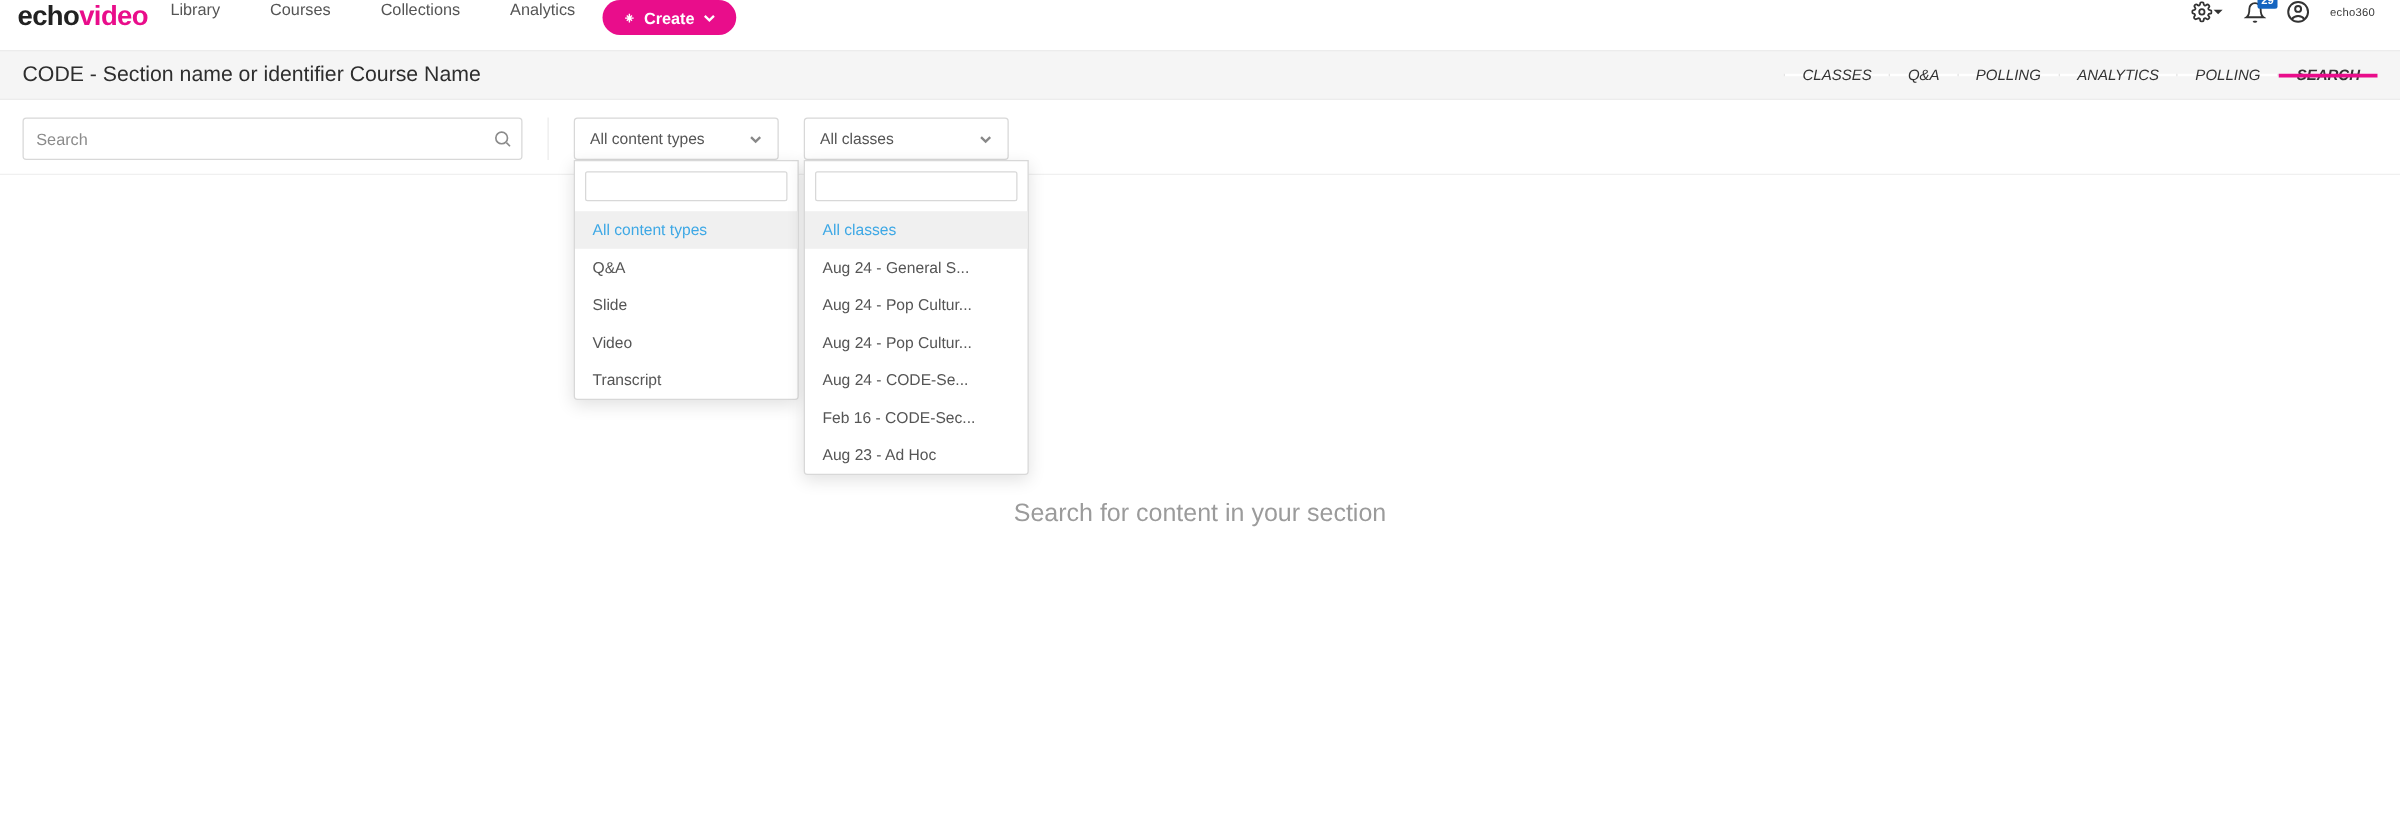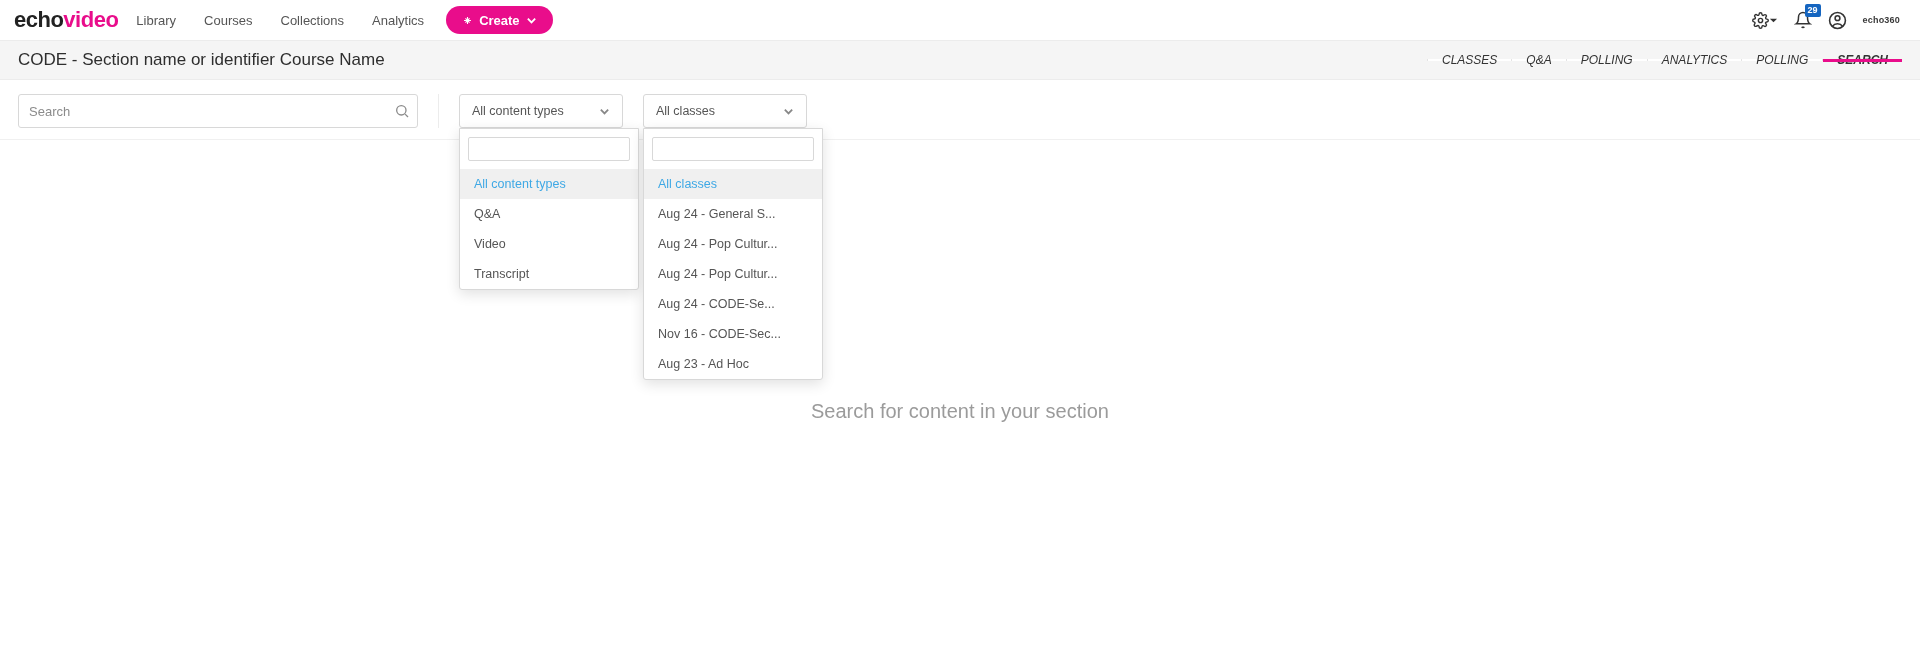--- a/index.html
+++ b/index.html
@@ -7,32 +7,32 @@
     --txt:#3d3d3d;
     --txt-soft:#5b5b5b;
     --border:#d8d8d8;
     --bg-grey:#f5f5f5;
     --bg-grey2:#f0f0f0;
     --blue-sel:#3ea8e5;
   }
   *{box-sizing:border-box;font-family:Arial,Helvetica,sans-serif;}
   html,body{margin:0;padding:0;width:1920px;background:#fff;color:var(--txt);font-size:13px;}
   
-  .topbar{display:flex;align-items:center;height:40px;padding:0 14px;}
+  .topbar{display:flex;align-items:flex-start;height:40px;padding:0 14px;}
   .logo{font-weight:700;font-size:22px;letter-spacing:-0.5px;margin-right:18px;}
   .logo .echo{color:#222;}
   .logo .video{color:var(--pink);}
-  .nav-links{display:flex;gap:28px;}
+  .nav-links{display:flex;gap:40px;}
   .nav-link{color:#555;cursor:pointer;font-size:13px;}
   .create-btn{margin-left:22px;background:var(--pink);color:#ffffff;border:none;border-radius:18px;height:28px;padding:0 16px;display:flex;align-items:center;gap:6px;font-weight:700;font-size:13px;cursor:pointer;}
   .create-btn svg{width:11px;height:11px;}
   .top-right{margin-left:auto;display:flex;align-items:center;gap:16px;padding-right:6px;}
   .icon-btn{display:flex;align-items:center;justify-content:center;cursor:pointer;position:relative;color:#333;}
   .badge{position:absolute;top:-7px;right:-9px;background:#1565c0;color:#fff;font-size:9px;line-height:1;padding:2px 3px;border-radius:2px;font-weight:700;}
-  .brand-mini{font-size:9px;color:#3a3a3a;font-weight:700;letter-spacing:0.2px;}
+  .brand-mini{font-size:9px;color:#3a3a3a;font-weight:400;letter-spacing:0.2px;}
   
   .coursebar{display:flex;align-items:center;background:var(--bg-grey);border-top:1px solid #ececec;border-bottom:1px solid #ececec;height:40px;padding:18px 18px;}
   .course-title{font-size:17px;color:#2e2e2e;}
   .tabs{margin-left:auto;display:flex;height:100%;}
   .tab{display:flex;align-items:center;padding:0 14px;font-size:12px;color:#333;border-left:1px solid #e4e4e4;cursor:pointer;background:#fff;margin:0;font-style:italic;}
   .tab.active{font-weight:700;position:relative;}
   .tab.active::after{content:"";position:absolute;left:0;right:0;bottom:-1px;height:3px;background:var(--pink);}
   
   .filter-row{display:flex;align-items:flex-start;gap:20px;padding:14px 18px;border-bottom:1px solid #f0f0f0;height:60px;}
   .search-wrap{position:relative;width:400px;}
@@ -134,20 +134,21 @@
       <svg width="11" height="11" viewBox="0 0 12 12">
           <path d="M2 4l4 4 4-4" fill="none" stroke="#888" stroke-width="2"></path>
         </svg>
     </div>
     <div class="dd-panel">
       <div class="dd-search-box">
         <input type="text" style="">
       </div>
       <div class="dd-item selected">All content types</div>
       <div class="dd-item">Q&amp;A</div>
+      <div class="dd-item">Slide</div>
       <div class="dd-item">Video</div>
       <div class="dd-item">Transcript</div>
     </div>
   </div>
 
   <div class="dropdown">
     <div class="dd-head">
       <span>All classes</span>
       <svg width="11" height="11" viewBox="0 0 12 12">
           <path d="M2 4l4 4 4-4" fill="none" stroke="#888" stroke-width="2"></path>
@@ -155,19 +156,19 @@
     </div>
     <div class="dd-panel">
       <div class="dd-search-box">
         <input type="text" style="">
       </div>
       <div class="dd-item selected">All classes</div>
       <div class="dd-item">Aug 24 - General S...</div>
       <div class="dd-item">Aug 24 - Pop Cultur...</div>
       <div class="dd-item">Aug 24 - Pop Cultur...</div>
       <div class="dd-item">Aug 24 - CODE-Se...</div>
-      <div class="dd-item">Nov 16 - CODE-Sec...</div>
+      <div class="dd-item">Feb 16 - CODE-Sec...</div>
       <div class="dd-item">Aug 23 - Ad Hoc</div>
     </div>
   </div>
 </div>
 
 <div class="empty">Search for content in your section</div>
 
 </body></html>

